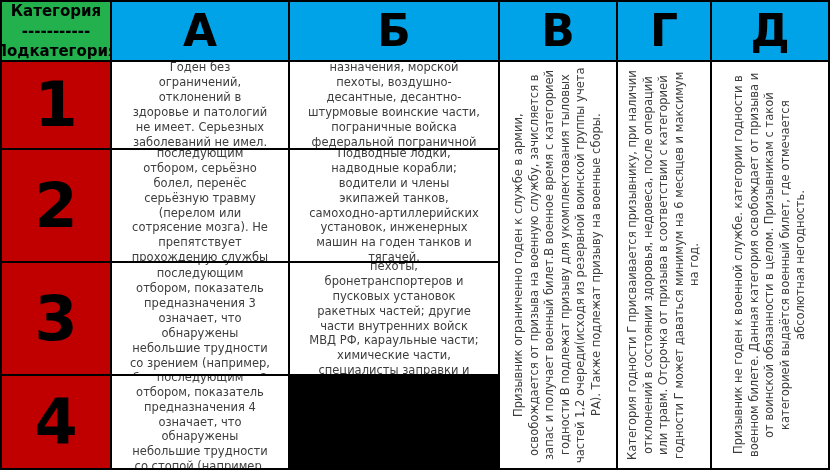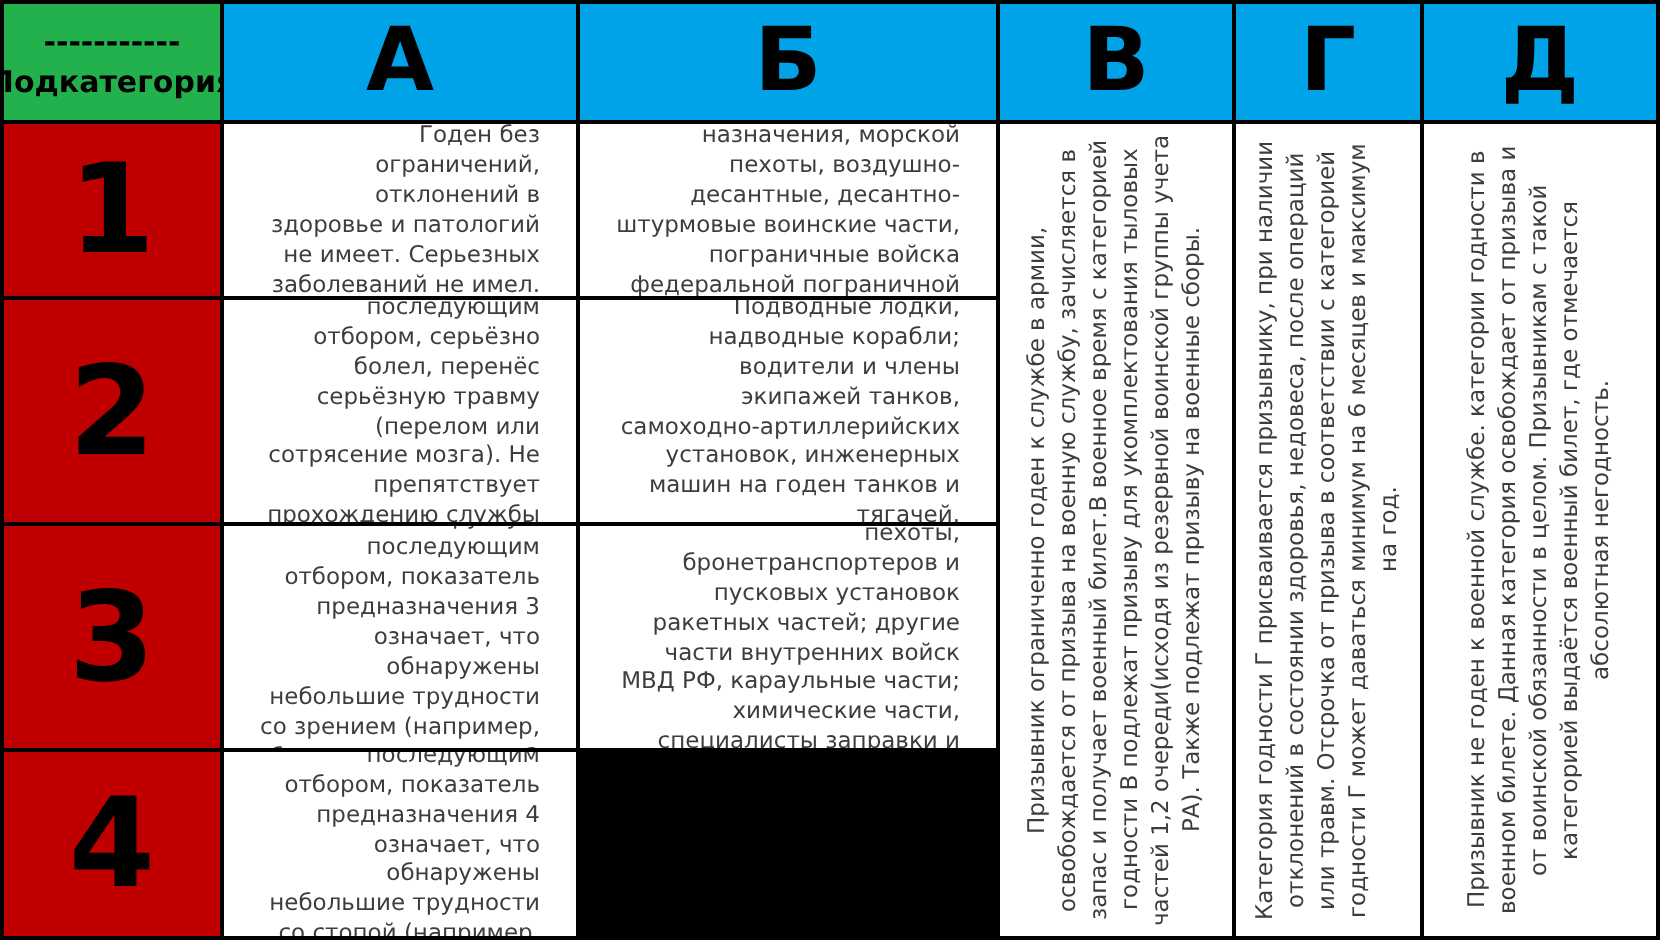--- a/index.html
+++ b/index.html
@@ -47,21 +47,21 @@
   }
   .rowhead{
     background:var(--row-red);
     color:#000;font-weight:900;
     font-size:62px;line-height:1;
     font-family:"DejaVu Sans", sans-serif;
   }
   .body-cell{
     color:var(--body-text);
     font-size:11.5px;line-height:1.3;
-    text-align:right;
+    text-align:center;
     padding:2px 18px;
   }
   .vcell{
     color:var(--body-text);
     font-size:11.5px;line-height:1.35;
     padding:4px 2px;
   }
   .vcell .vtext{
     writing-mode:vertical-rl;
     transform:rotate(180deg);
@@ -73,20 +73,21 @@
   .c4{grid-column:4;} .c5{grid-column:5;} .c6{grid-column:6;}
   .r1{grid-row:1;} .r2{grid-row:2;} .r3{grid-row:3;} .r4{grid-row:4;} .r5{grid-row:5;}
   .rspan{grid-row:2 / span 4;}
 </style>
 </head>
 <body>
 
 <div class="table">
 
   <div class="cell corner c1 r1">
+    <span>Категория</span>
     <span>-----------</span>
     <span>Подкатегория</span>
   </div>
   <div class="cell colhead c2 r1">А</div>
   <div class="cell colhead c3 r1">Б</div>
   <div class="cell colhead c4 r1">В</div>
   <div class="cell colhead c5 r1">Г</div>
   <div class="cell colhead c6 r1">Д</div>
 
   <div class="cell rowhead c1 r2">1</div>

